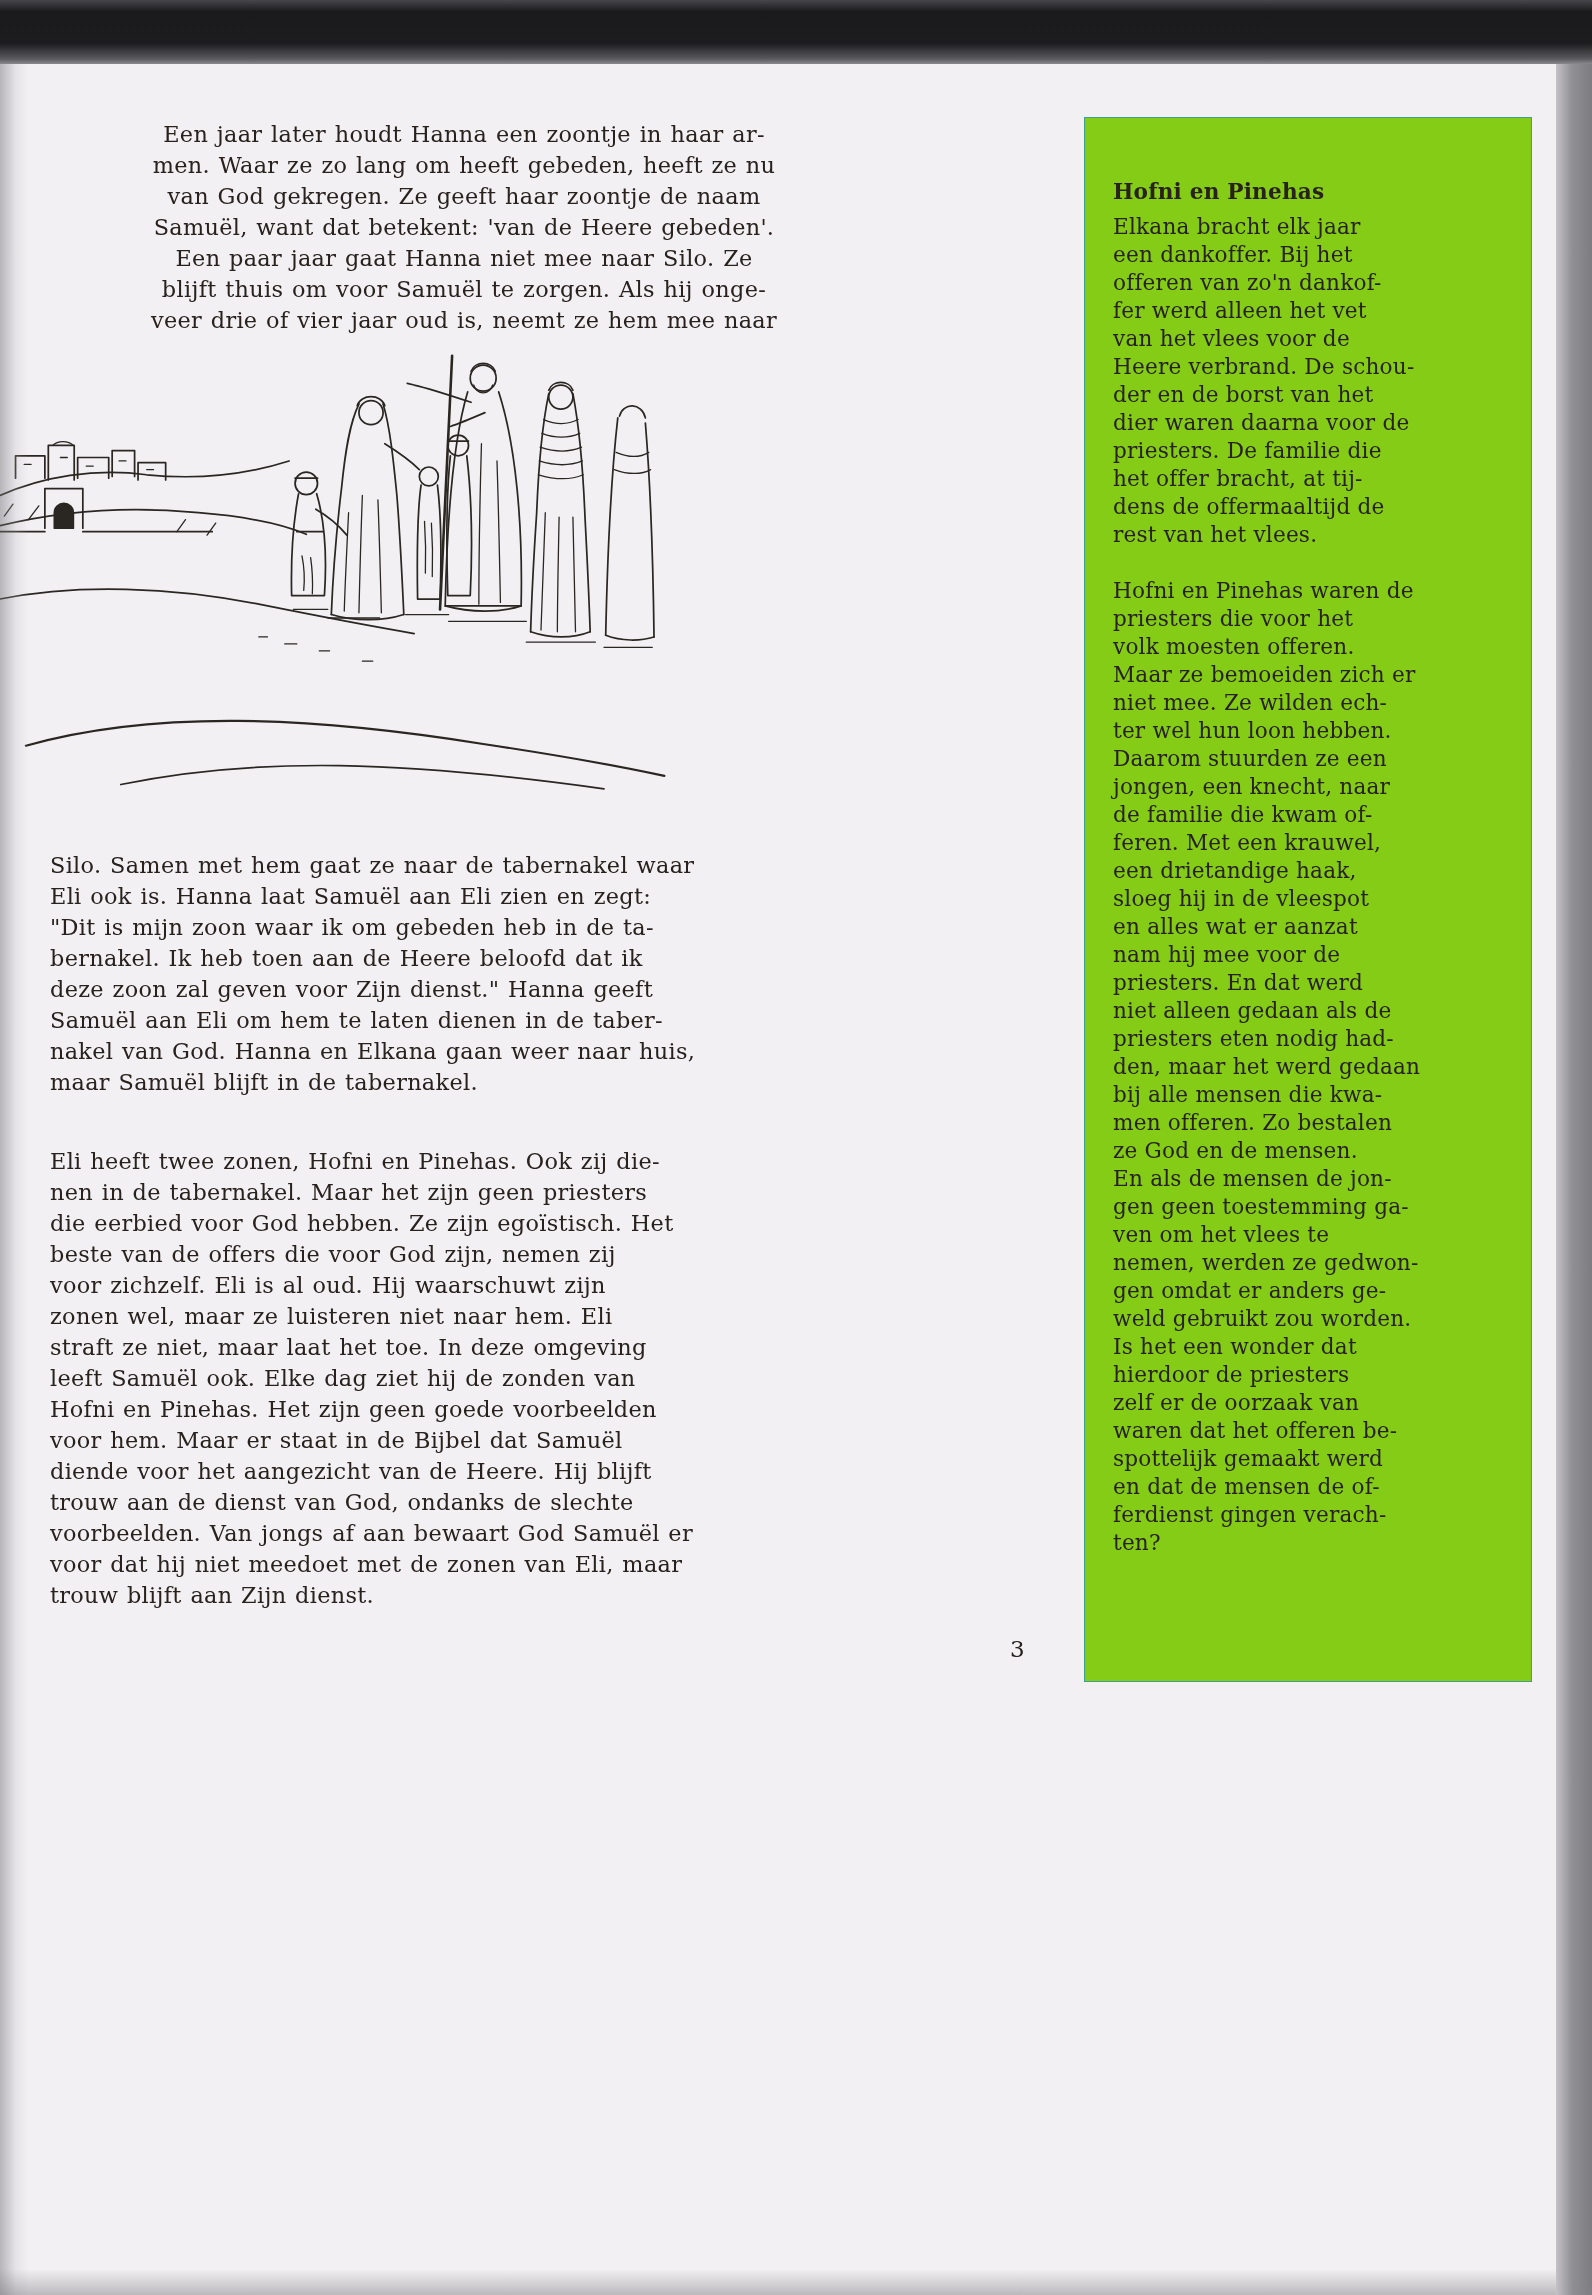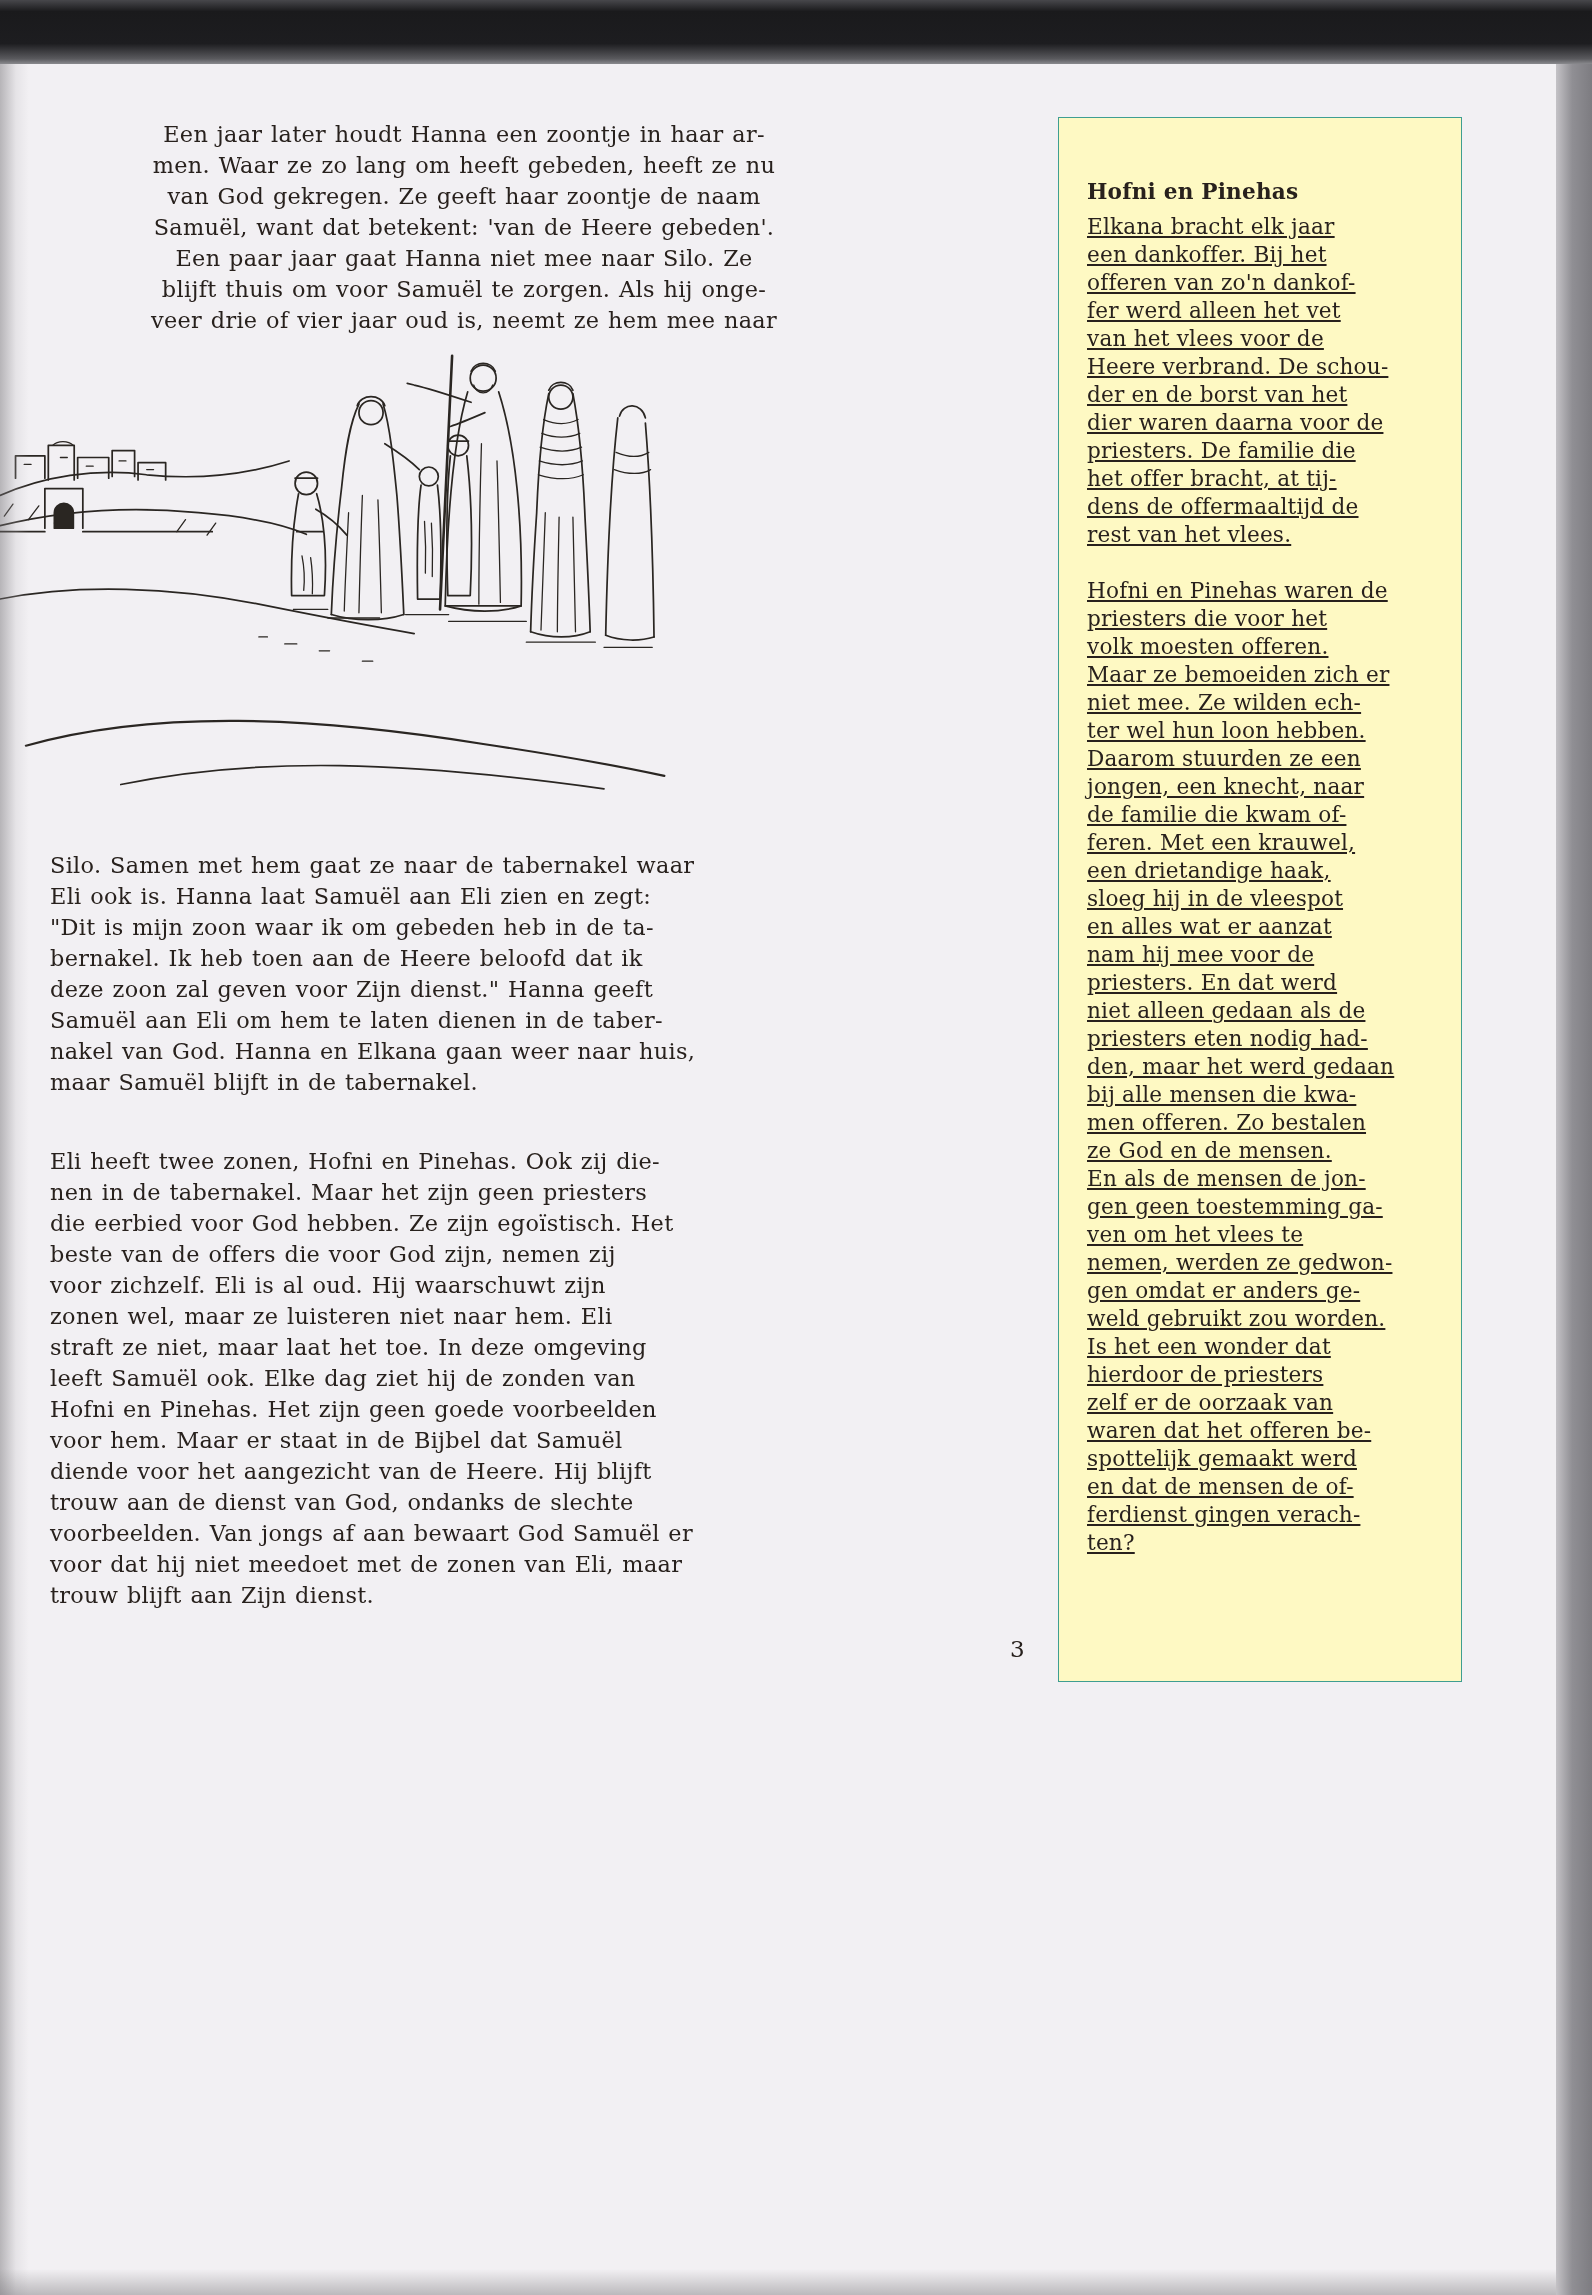--- a/index.html
+++ b/index.html
@@ -35,30 +35,30 @@
   }
   .para1 { top:119px;text-align:center; }
   .para2 { top:850px; }
   .para3 { top:1146px; }
   .page-number {
     position:absolute; left:1010px; top:1636px;
     font-size:23px;
   }
   
   .sidebar {
-    position:absolute; left:1058px; top:117px; width:404px; height:1565px;
+    position:absolute; left:1084px; top:117px; width:448px; height:1565px;
     box-sizing:border-box;
-    background:#fef9c3;
+    background:#84cc16;
     border:1.7px solid #3f9e91;
     padding:60px 24px 0 28px;
     font-size:21.6px; line-height:28px;
     letter-spacing:0.2px;
   }
   .sidebar-title { font-weight:bold; margin:0 0 7px 0; }
-  .sidebar .pre { white-space:pre-line; margin:0 0 28px 0;text-decoration:underline; }
+  .sidebar .pre { white-space:pre-line; margin:0 0 28px 0; }
   
   .illustration {
     position:absolute; left:0; top:338px; width:673px; height:453px; z-index:2;
   }
   .illustration svg { width:100%; height:100%; }
 </style>
 </head>
 <body>
 
 <div class="scan">

